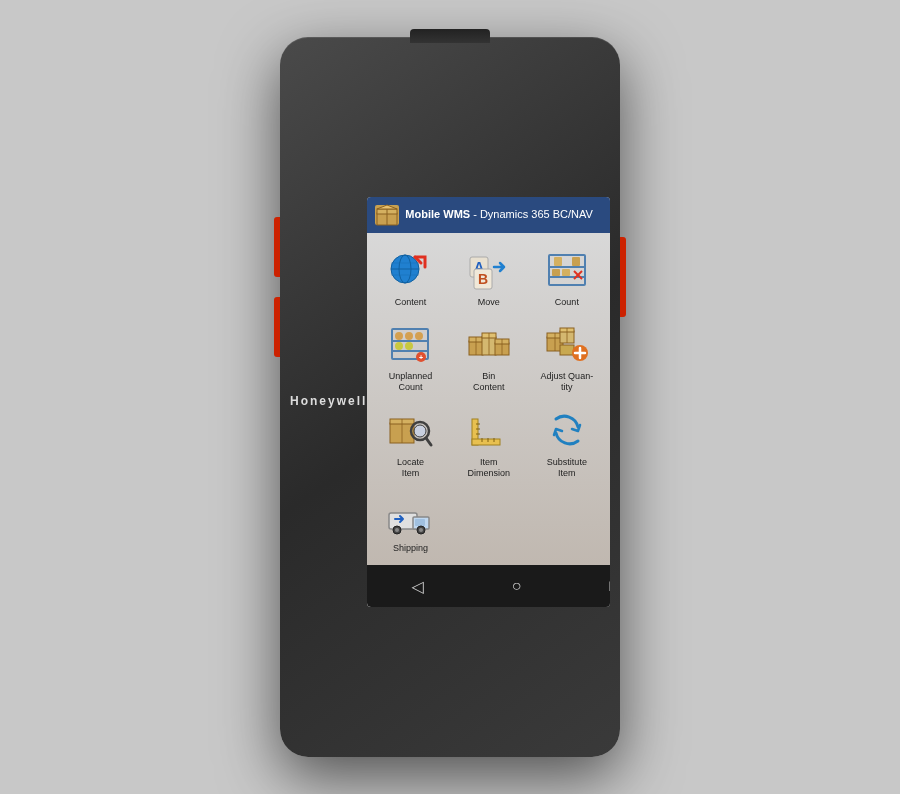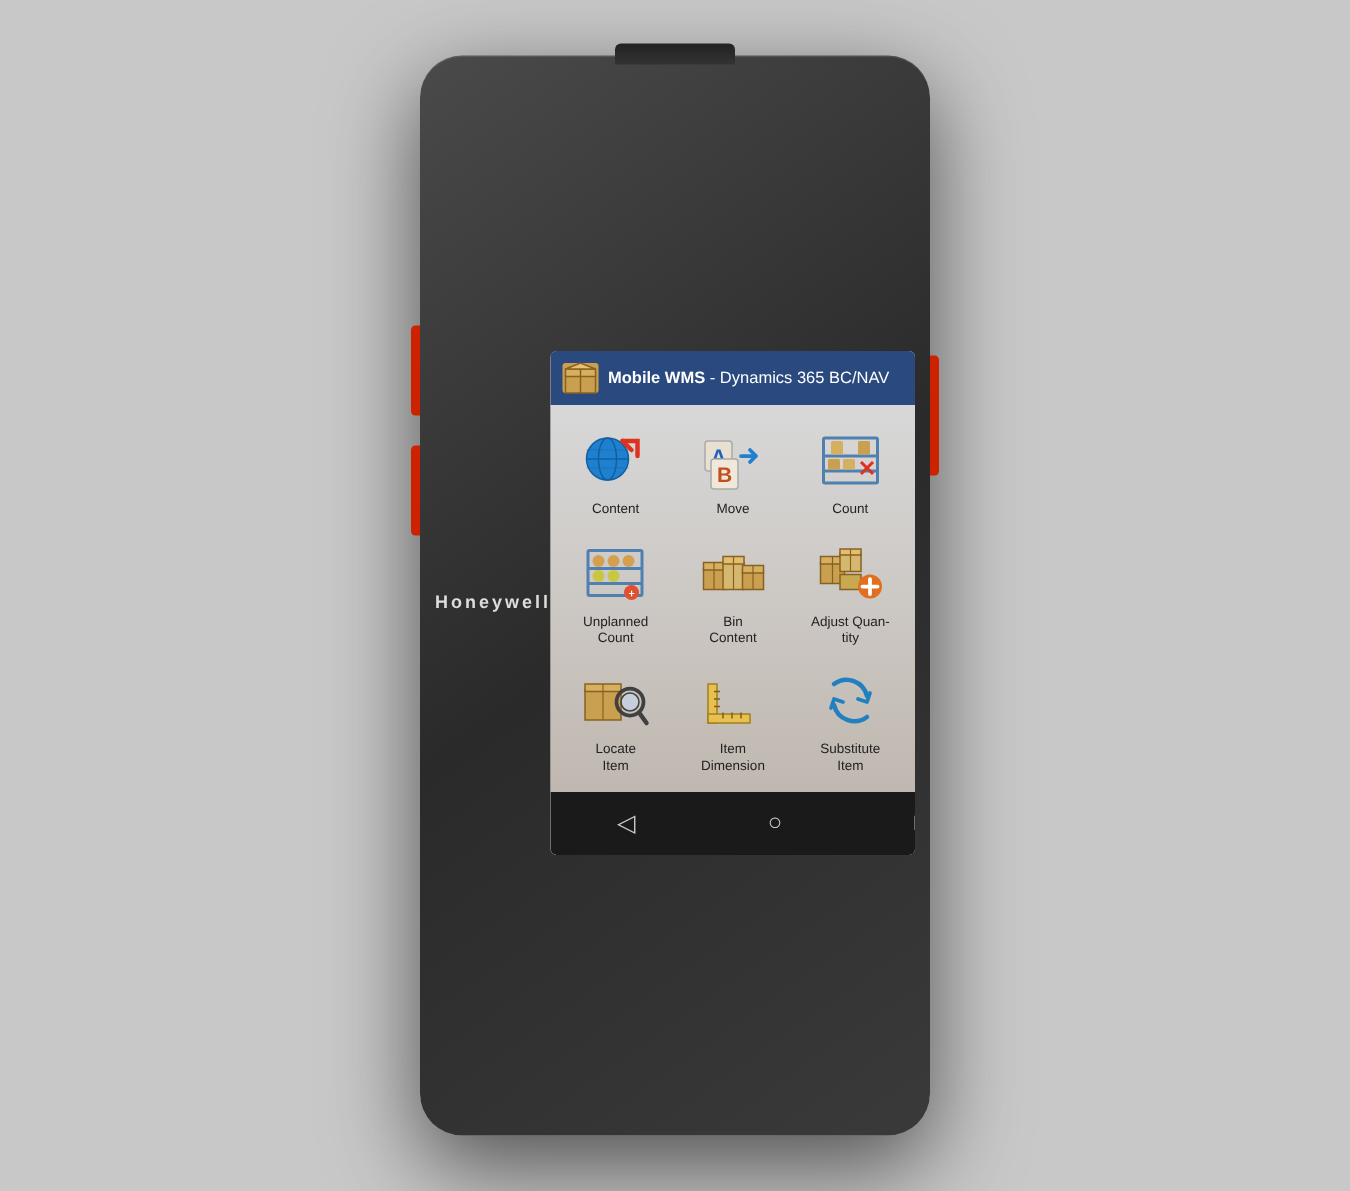--- a/index.html
+++ b/index.html
@@ -358,20 +358,38 @@
             <path d="M12,10 A14,14 0 0,1 34,18" fill="none" stroke="#2080c0" stroke-width="3" stroke-linecap="round"></path>
             <path d="M36,16 L34,22 L28,20" fill="none" stroke="#2080c0" stroke-width="2.5" stroke-linecap="round" stroke-linejoin="round"></path>
             <path d="M34,32 A14,14 0 0,1 12,24" fill="none" stroke="#2080c0" stroke-width="3" stroke-linecap="round"></path>
             <path d="M10,26 L12,20 L18,22" fill="none" stroke="#2080c0" stroke-width="2.5" stroke-linecap="round" stroke-linejoin="round"></path>
           </svg>
         </div>
         <div class="app-label">Substitute<br>Item</div>
       </div>
 
 
+      <div class="app-item">
+        <div class="app-icon">
+          <svg width="46" height="42" viewBox="0 0 46 42">
+
+            <rect x="2" y="18" width="28" height="16" rx="2" fill="#e0e0e0" stroke="#888" stroke-width="1.5"></rect>
+            <rect x="26" y="22" width="16" height="12" rx="1" fill="#c0d8f0" stroke="#888" stroke-width="1.5"></rect>
+            <rect x="28" y="24" width="10" height="7" rx="1" fill="#a0c0e0"></rect>
+
+            <path d="M8,24 L16,24 M13,21 L16,24 L13,27" fill="none" stroke="#2060c0" stroke-width="2" stroke-linecap="round" stroke-linejoin="round"></path>
+
+            <circle cx="10" cy="35" r="4" fill="#444" stroke="#222" stroke-width="1"></circle>
+            <circle cx="10" cy="35" r="2" fill="#888"></circle>
+            <circle cx="34" cy="35" r="4" fill="#444" stroke="#222" stroke-width="1"></circle>
+            <circle cx="34" cy="35" r="2" fill="#888"></circle>
+          </svg>
+        </div>
+        <div class="app-label">Shipping</div>
+      </div>
 
 
     </div>
 
     <div class="nav-bar">
       <div class="nav-btn">◁</div>
       <div class="nav-btn">○</div>
       <div class="nav-btn">□</div>
     </div>
   </div>

